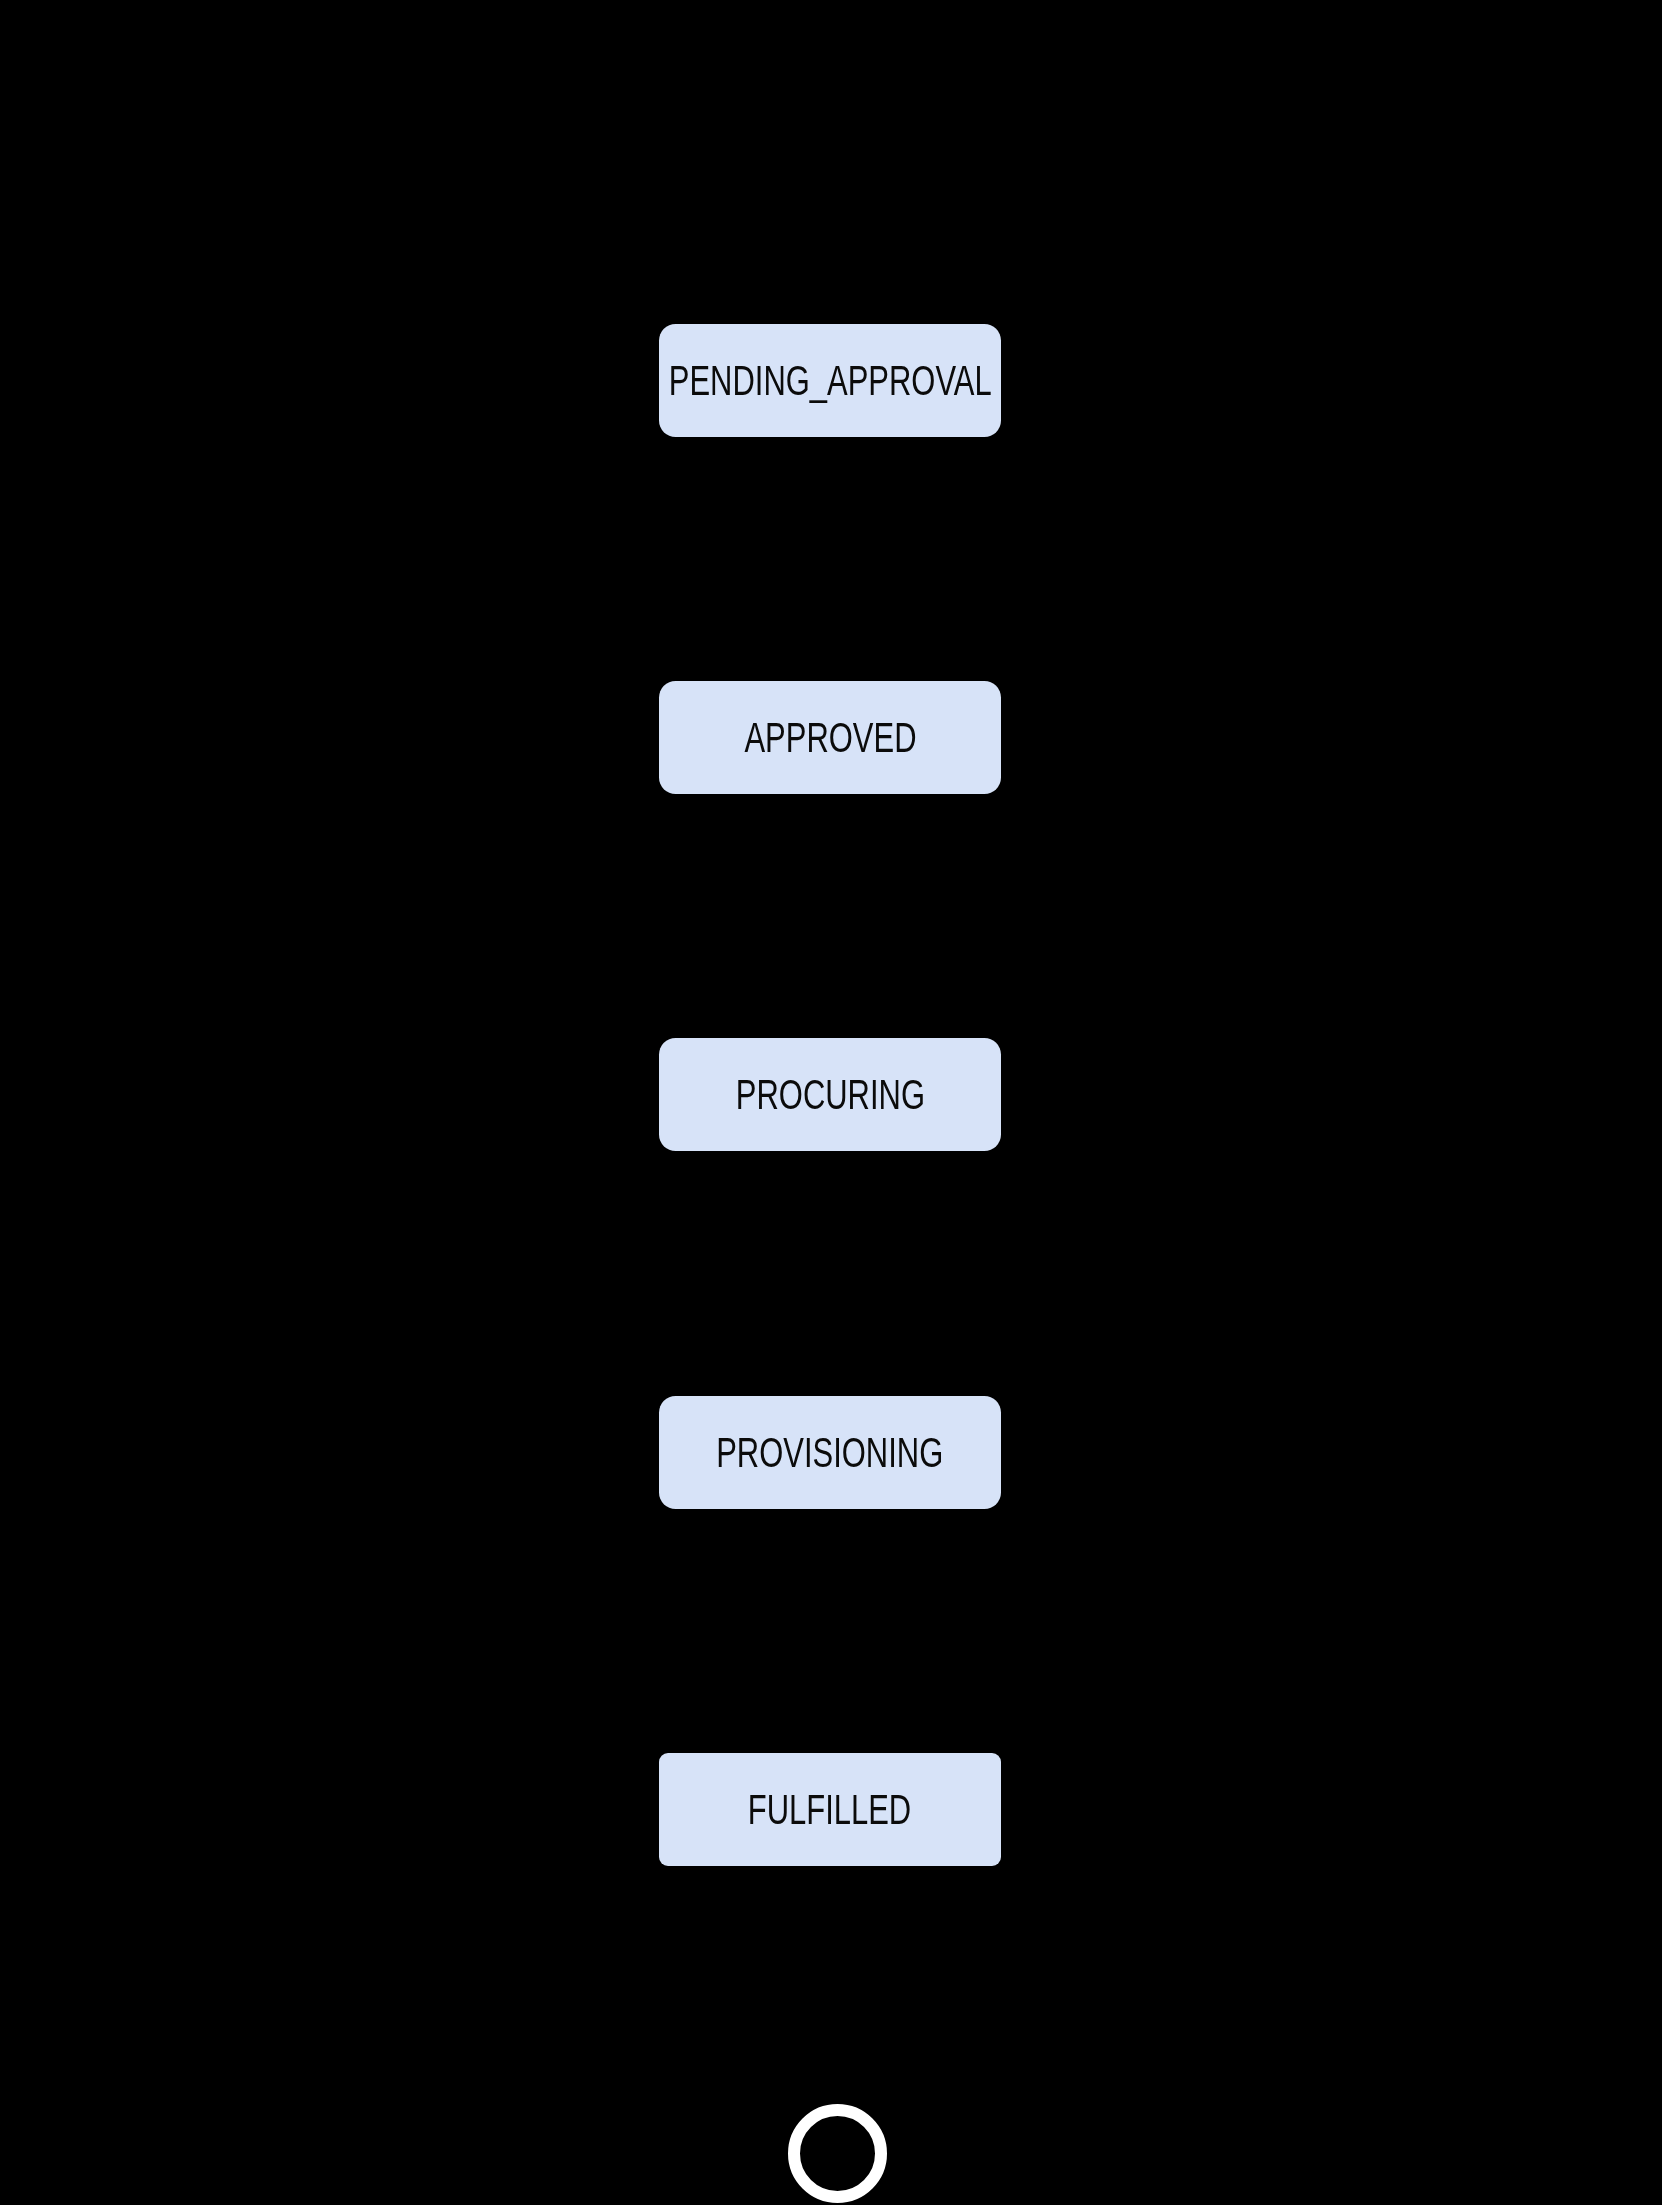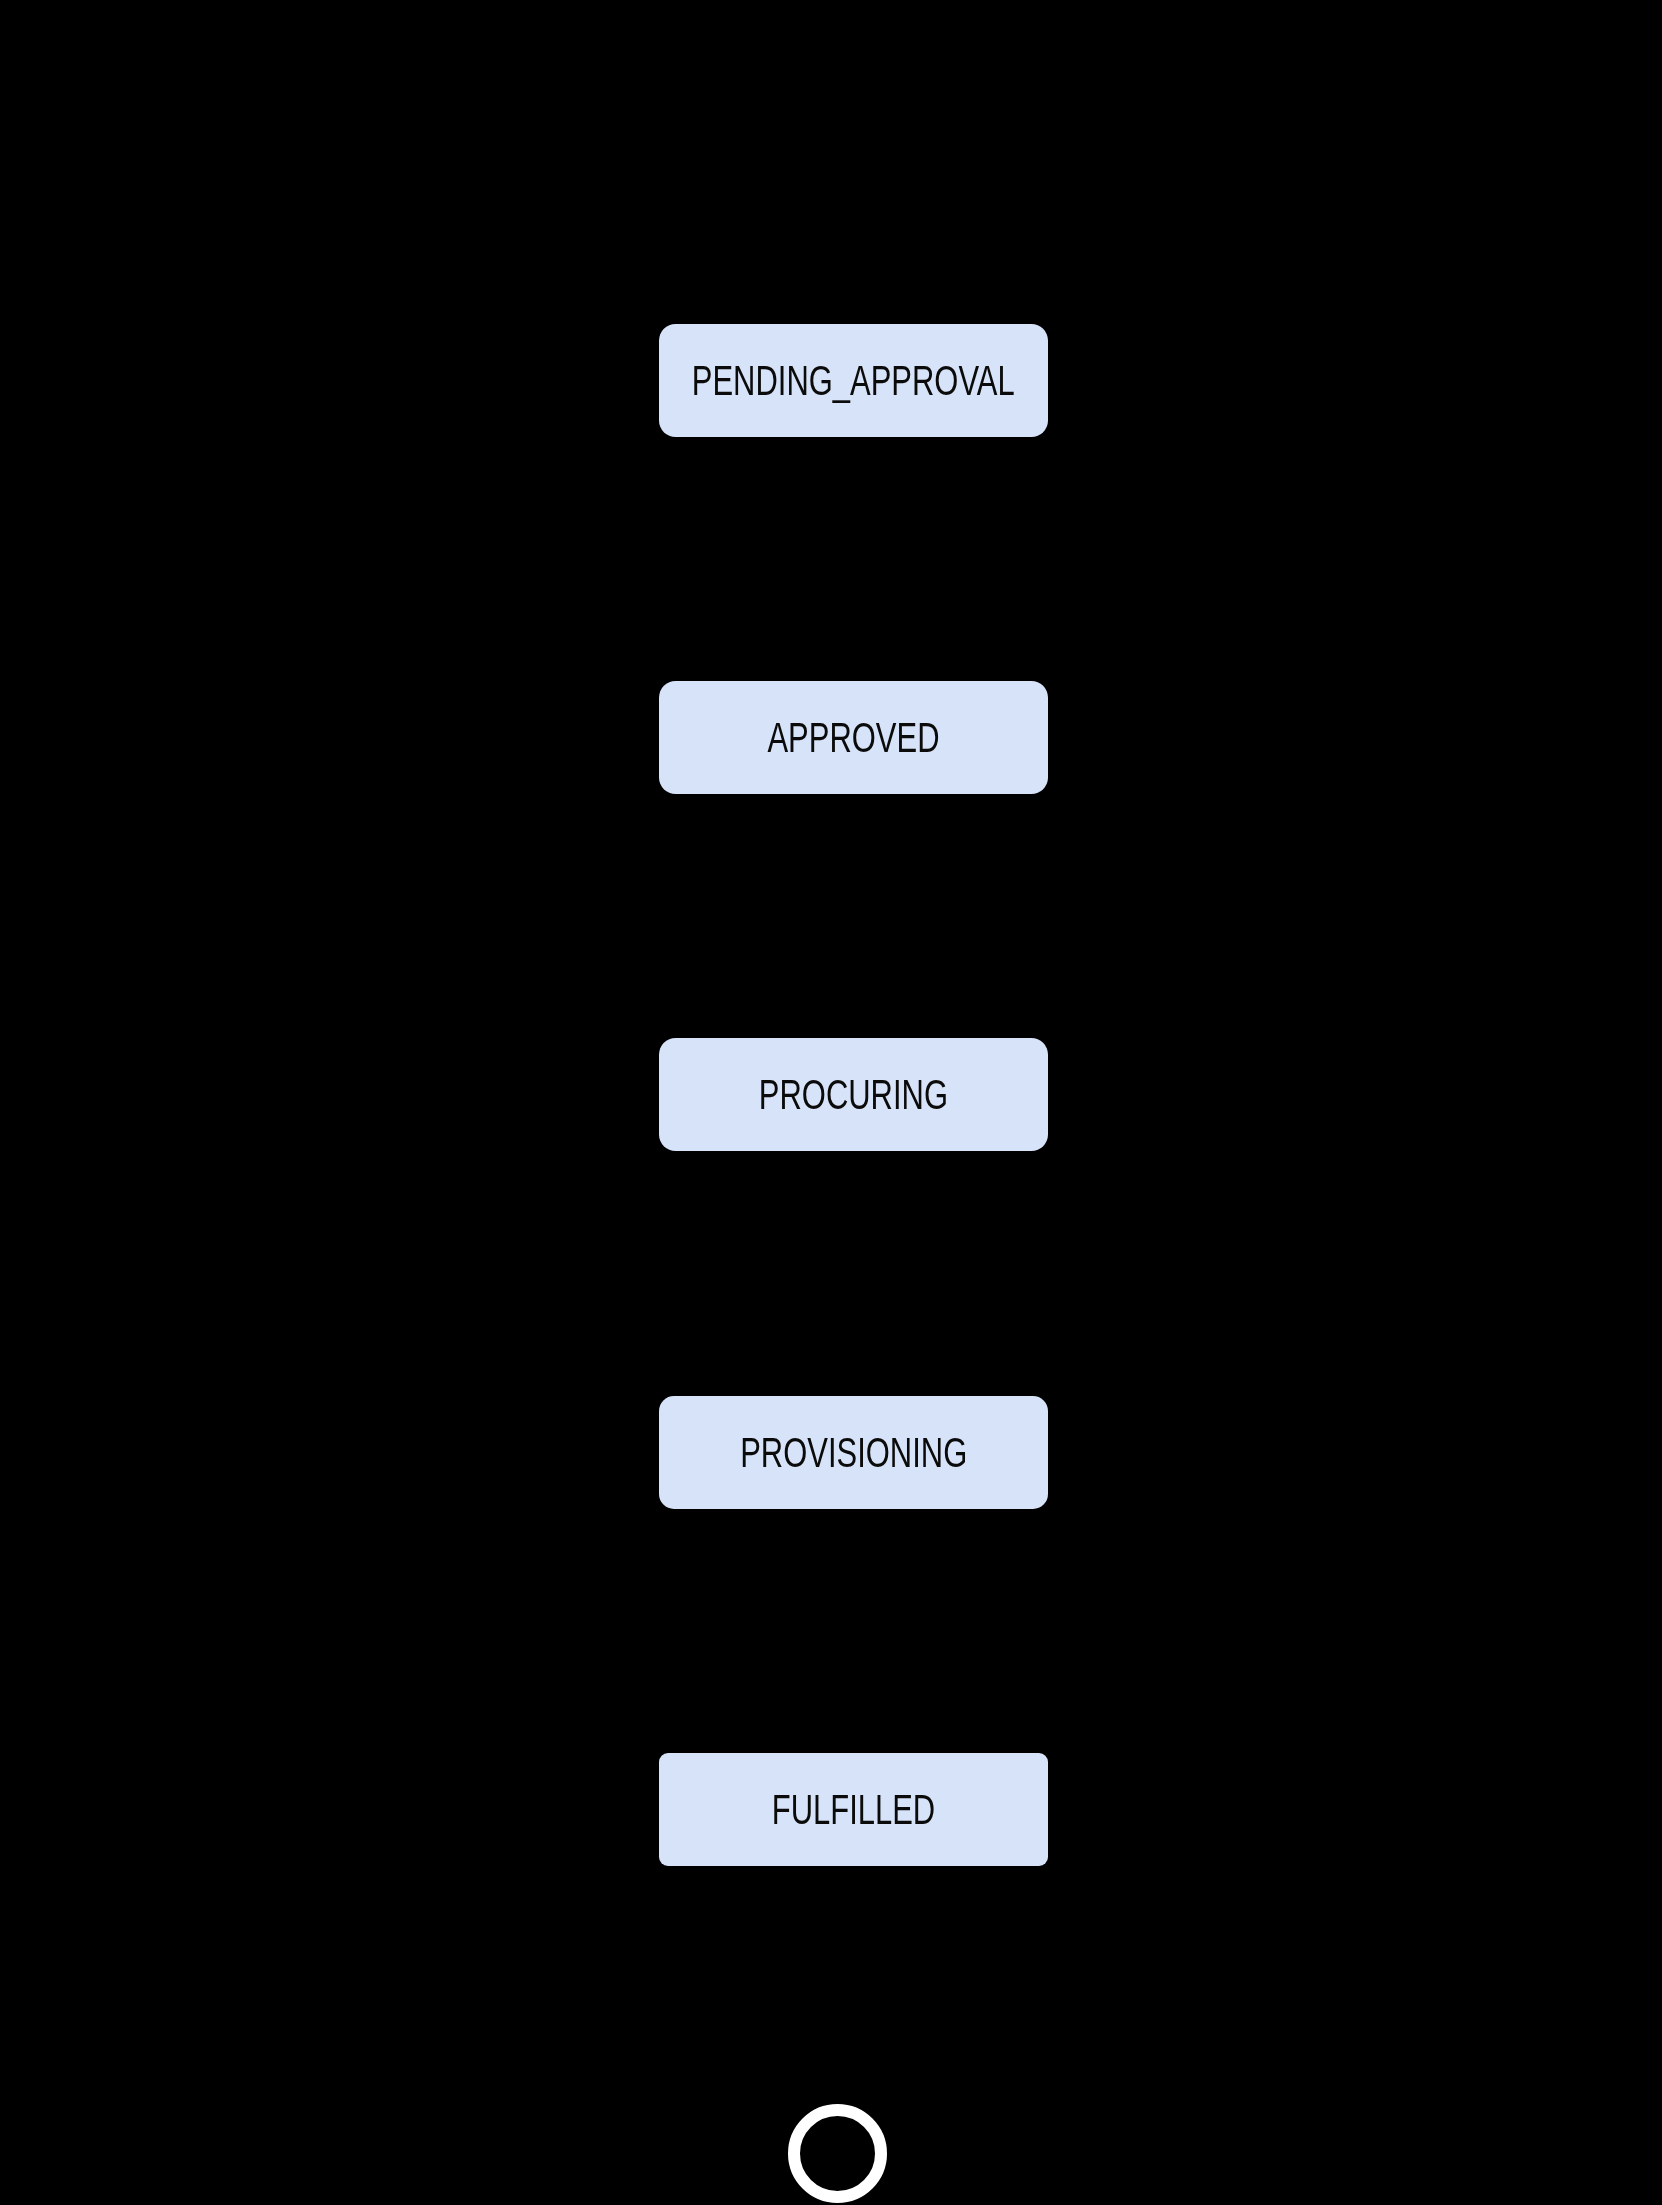--- a/index.html
+++ b/index.html
@@ -18,41 +18,41 @@
     font-family: "Liberation Sans", sans-serif;
   }
   .canvas {
     position: absolute;
     inset: 0;
     background: var(--bg);
   }
   .state-node {
     position: absolute;
     left: 659px;
-    width: 389px;
+    width: 342px;
     height: 113px;
     background: var(--node-fill);
     border-radius: 16.6px;
     display: flex;
     align-items: center;
     justify-content: center;
   }
   .state-node .label {
     font-size: 43px;
     font-weight: 400;
     color: var(--node-text);
     white-space: nowrap;
     transform: scaleX(0.72);
     transform-origin: center;
     letter-spacing: 0px;
   }
   .node-1 { top: 324px; }
   .node-2 { top: 681px; justify-content: center; }
   .node-3 { top: 1038px; }
-  .node-4 { top: 1396px; border-radius: 15px; }
+  .node-4 { top: 1396px; }
   .node-5 { top: 1753px; border-radius: 9px; }
   .final-ring {
     position: absolute;
     left: 788px;
     top: 2104px;
     width: 99px;
     height: 99px;
     border: 12.5px solid var(--ring);
     border-radius: 50%;
     background: transparent;

